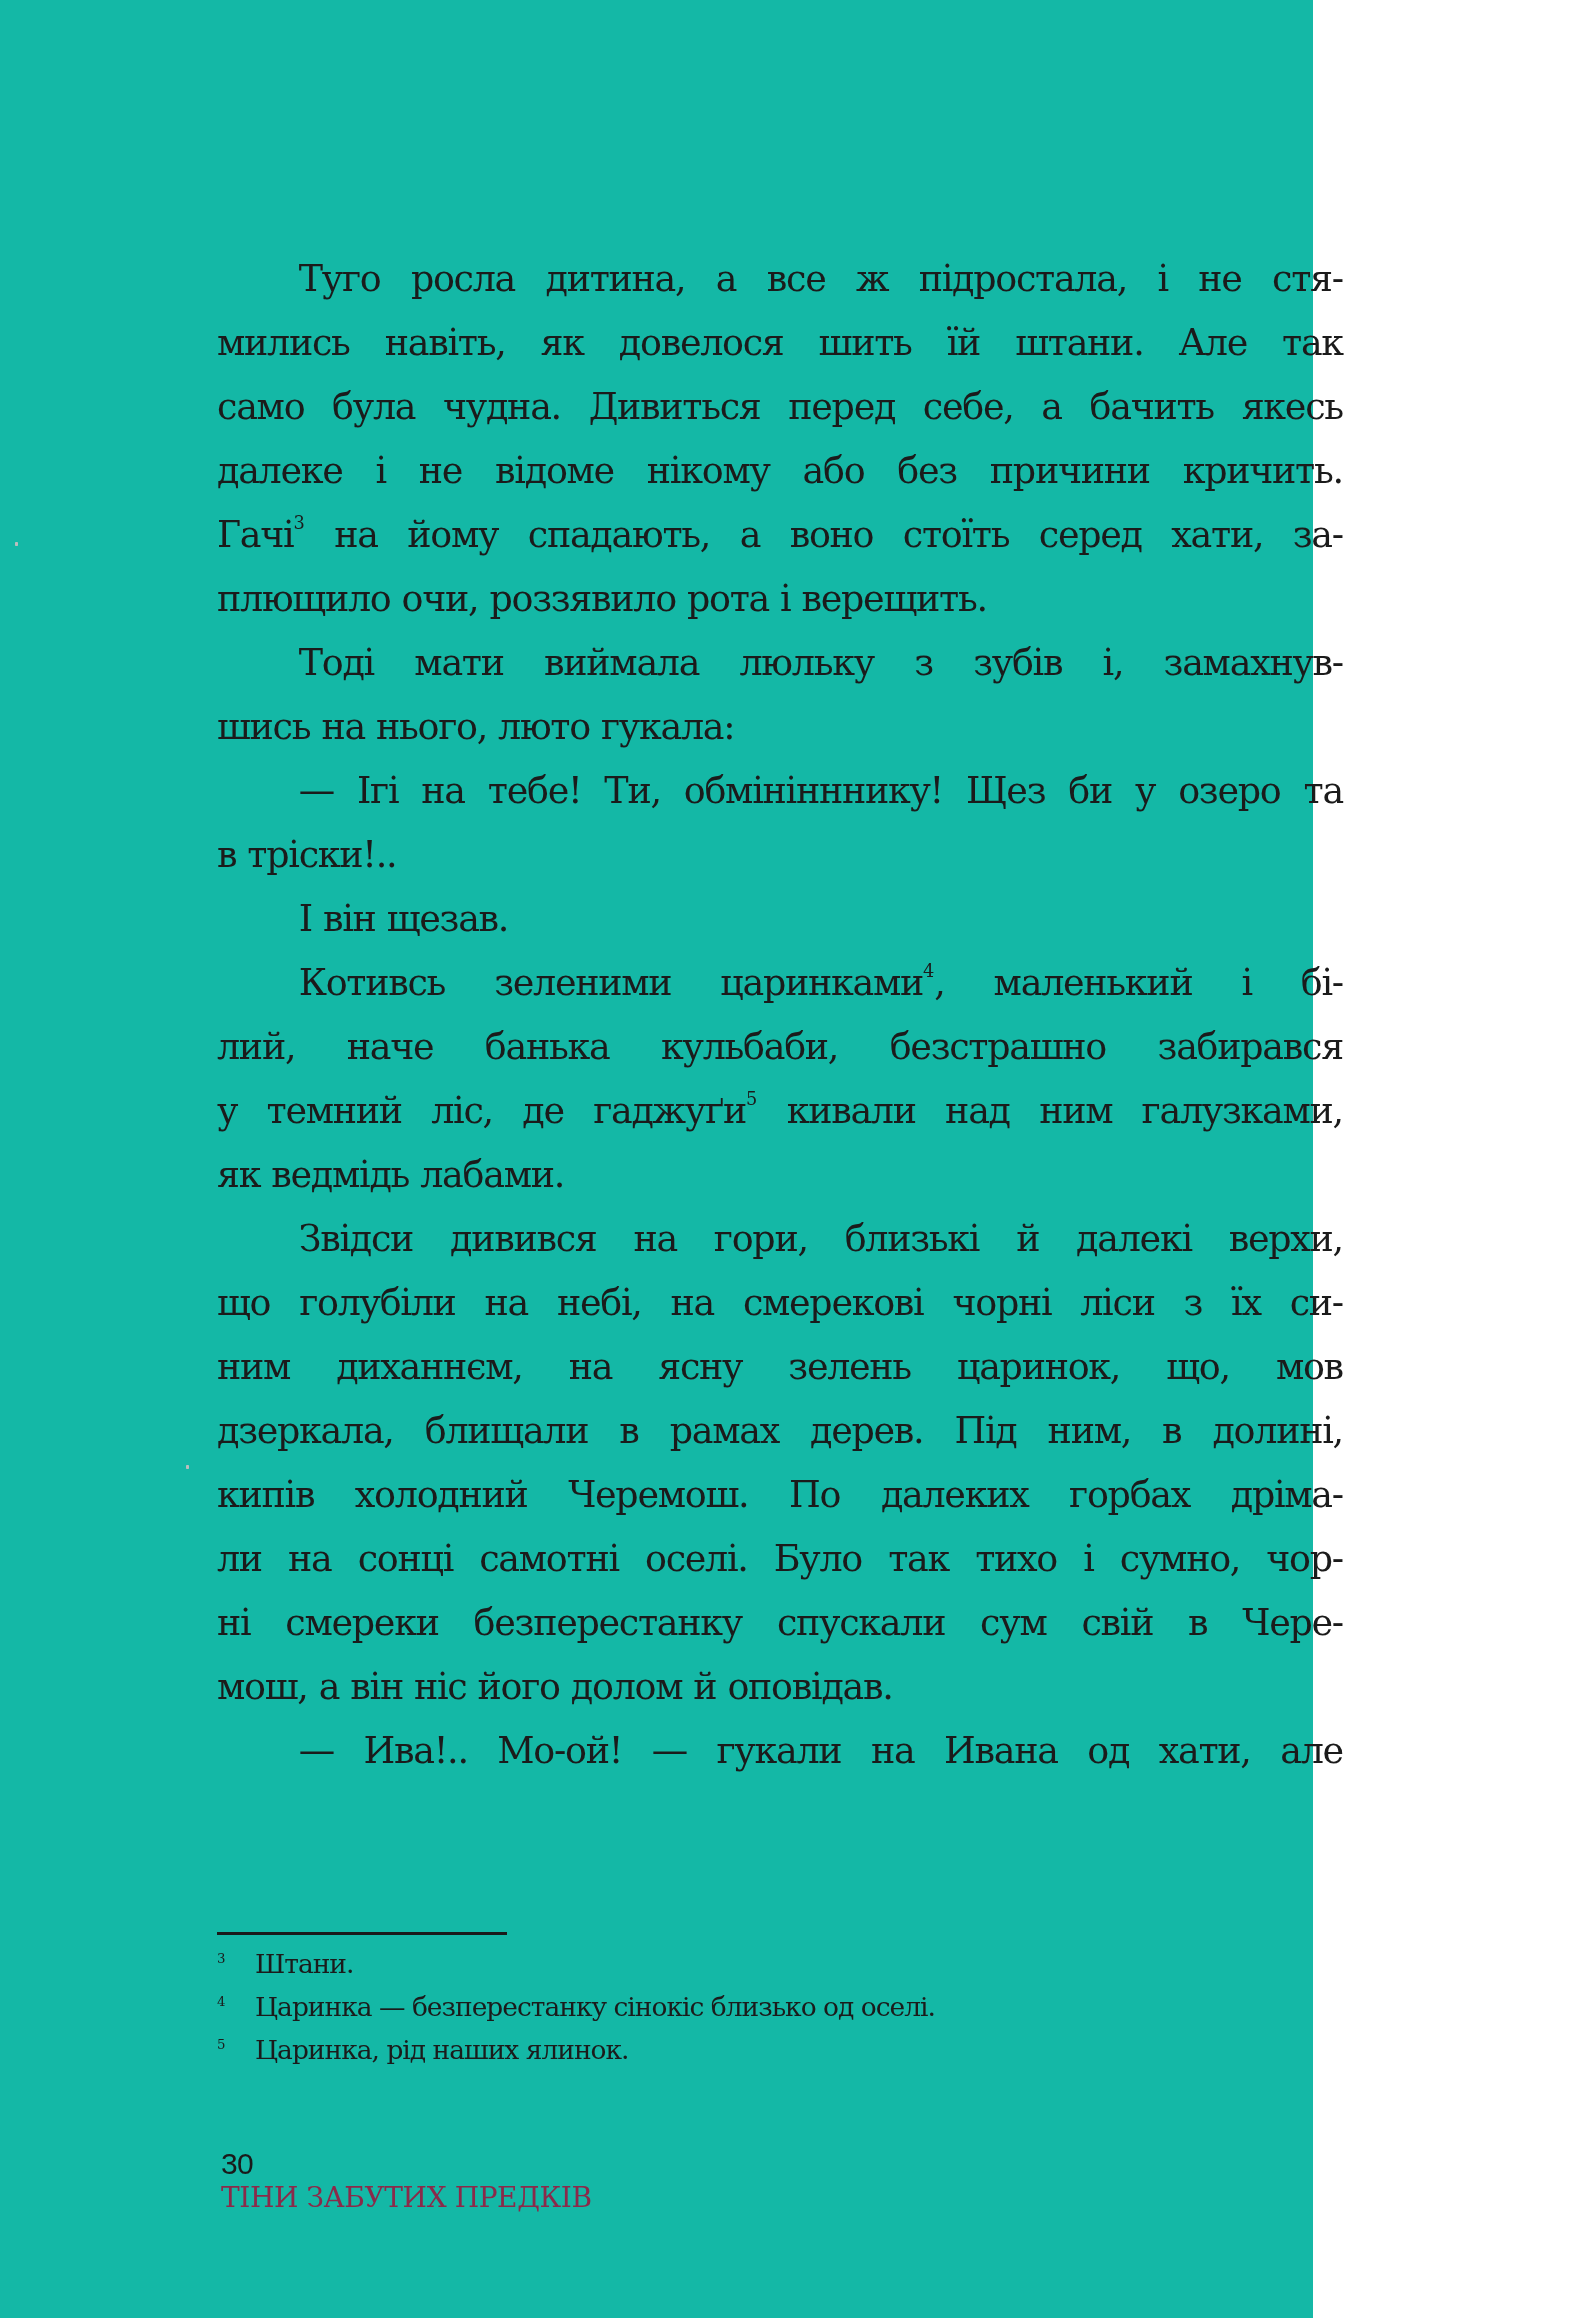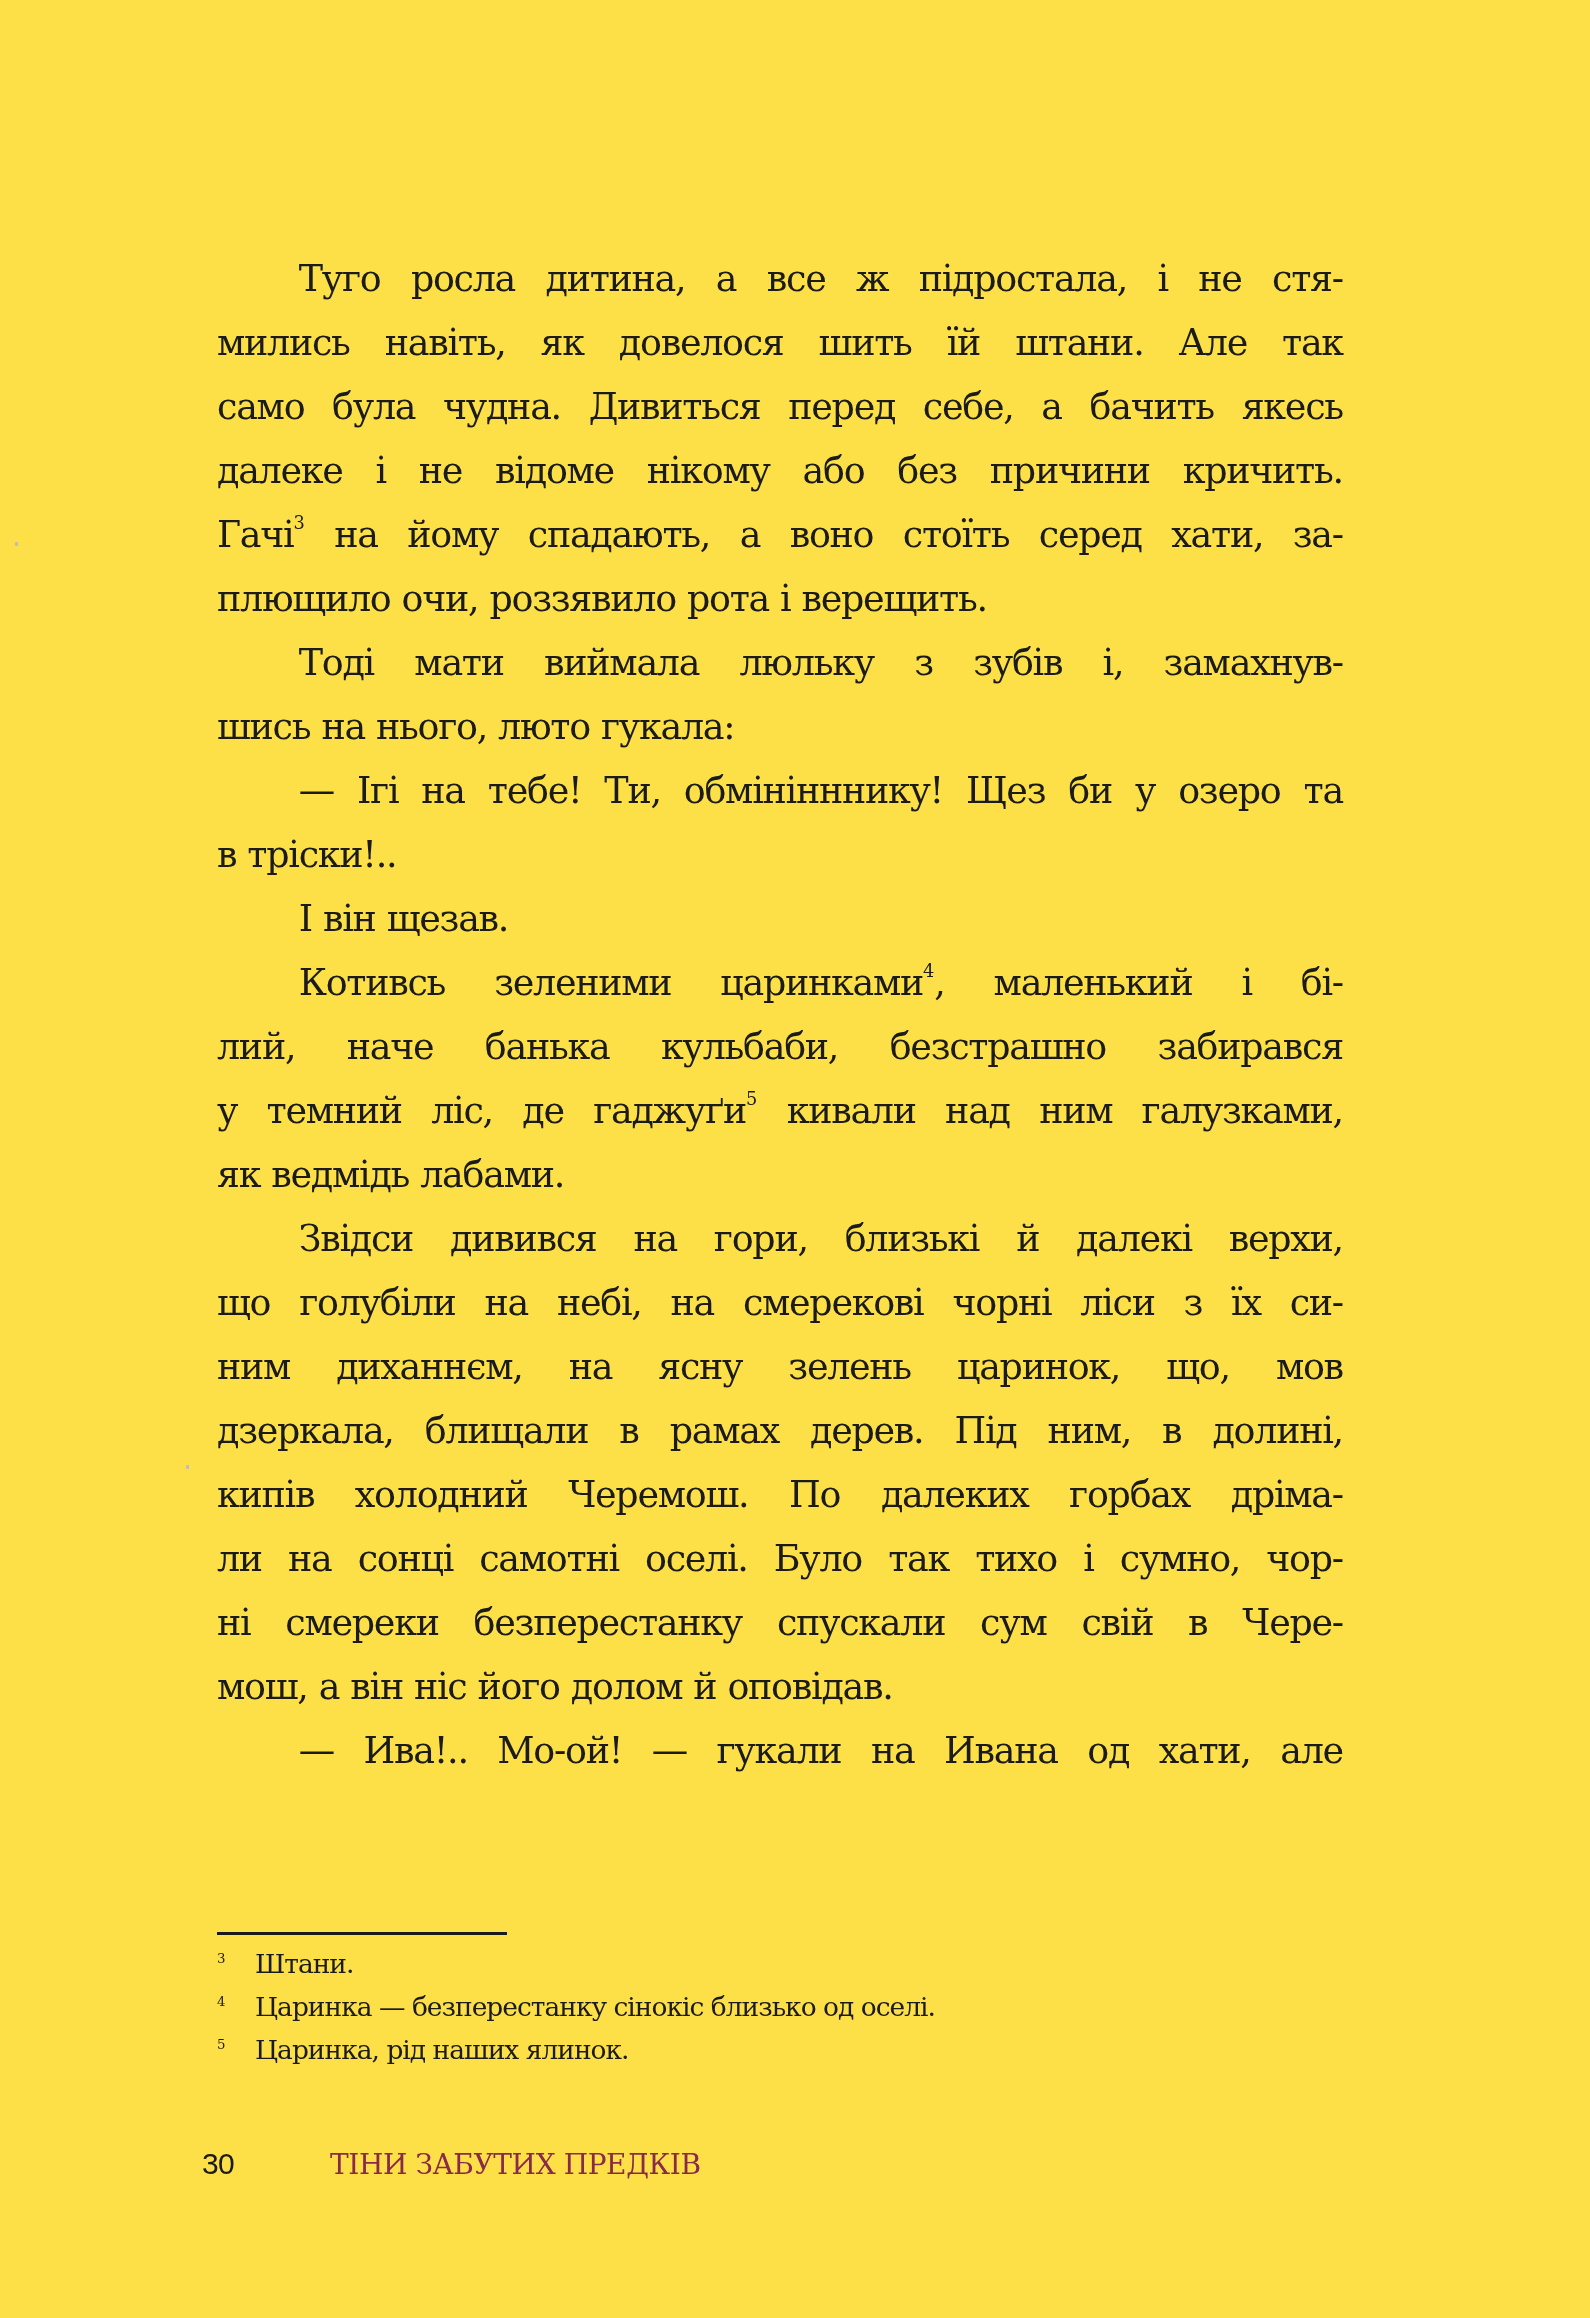--- a/index.html
+++ b/index.html
@@ -11,22 +11,22 @@
       width: 1590px;
       height: 2319px;
       position: relative;
       overflow: hidden;
       font-family: "DejaVu Serif", "Liberation Serif", serif;
       color: #1a1a1a;
     }
     .page {
       position: absolute;
       left: 0; top: 0;
-      width: 1590px; height: 2319px;
-      background: #fde047;
+      width: 1313px; height: 2319px;
+      background: #14b8a6;
     }
     .body-text {
       position: absolute;
       left: 217px;
       top: 247px;
       width: 1143px;
       font-family: "DejaVu Serif", serif;
       font-size: 37px;
       line-height: 64px;
       letter-spacing: -1.3px;
@@ -78,25 +78,26 @@
       align-items: baseline;
     }
     .footnote .num {
       width: 38px;
       font-size: 13.3px;
       position: relative;
       top: -10px;
     }
     .footer {
       position: absolute;
-      left: 202px;
+      left: 221px;
       top: 2147px;
       display: flex;
       align-items: baseline;
       font-family: "DejaVu Serif", serif;
+      flex-direction: column;
     }
     .page-number {
       font-family: "Liberation Sans", sans-serif;
       font-size: 30px;
       color: #1a1a1a;
       width: 128px;
       letter-spacing: -0.8px;
     }
     .running-title {
       font-size: 28px;

